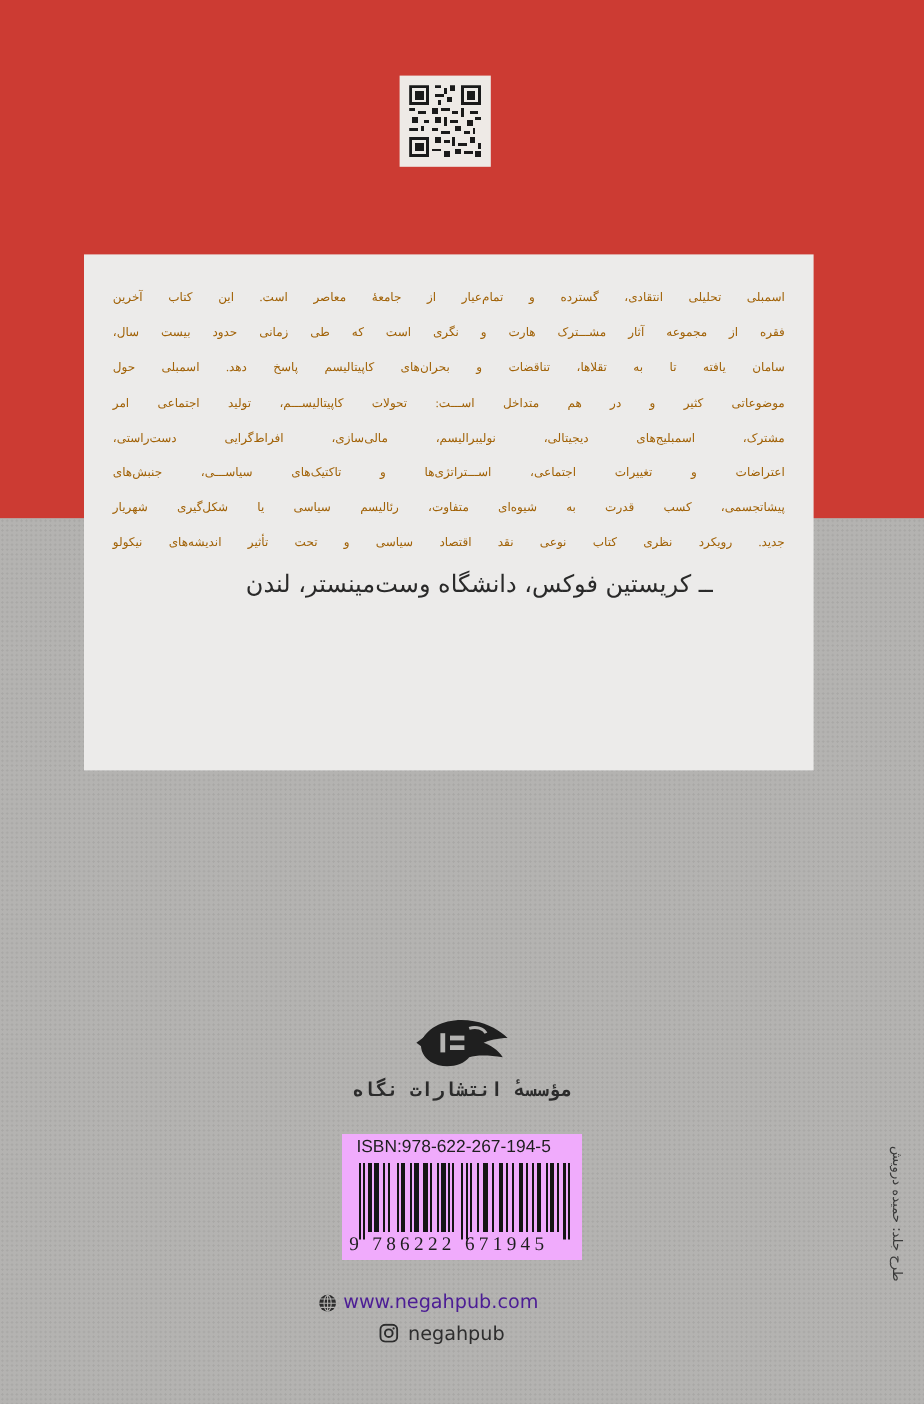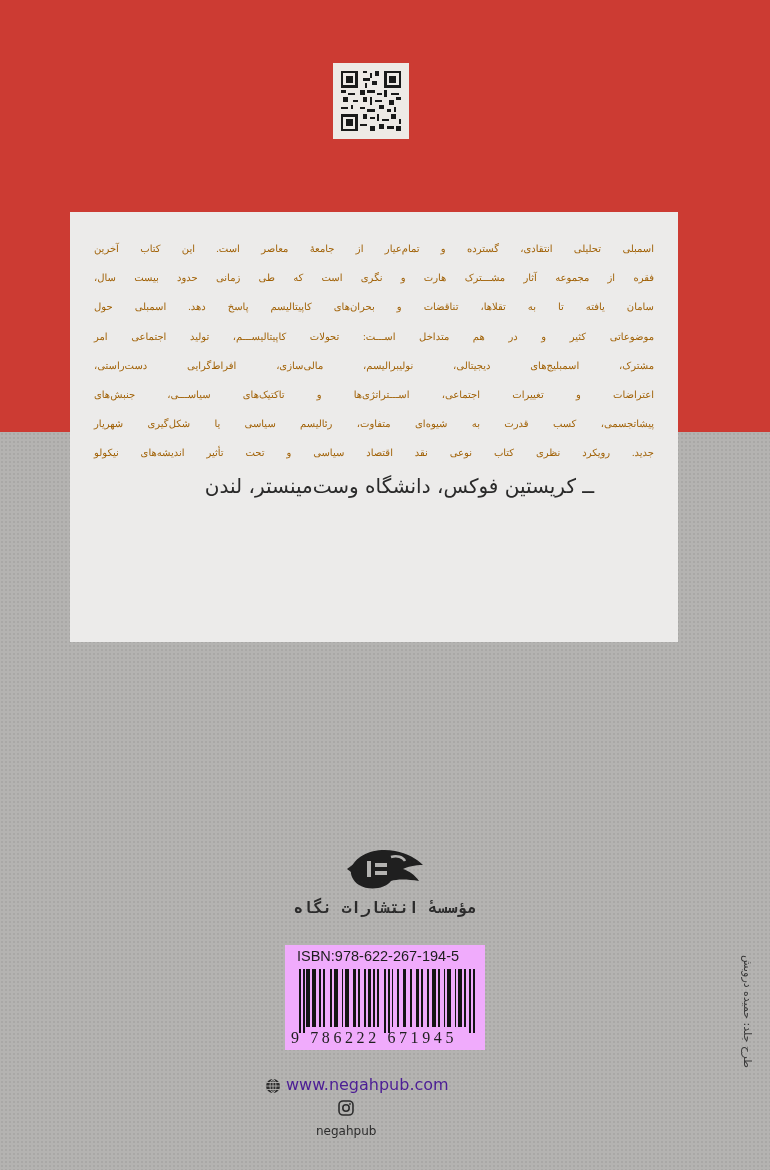--- a/index.html
+++ b/index.html
@@ -62,21 +62,21 @@
       font-size: 16px; color: #1e1e1e; letter-spacing: 3.6px;
     }
     .web-row {
       position: absolute; left: 265px; top: 1072px; height: 22px;
       display: flex; align-items: flex-end; gap: 5px;
       font-family: "DejaVu Sans", sans-serif; font-size: 16px; color: #4c1d95;
     }
     .insta-row {
       position: absolute; left: 316px; top: 1100px; height: 22px;
       display: flex; align-items: center; gap: 8px;
-      font-family: "DejaVu Sans", sans-serif; font-size: 12px; color: #2d2d2d; flex-direction: column;
+      font-family: "DejaVu Sans", sans-serif; font-size: 16px; color: #2d2d2d;
     }
     .icon svg { display: block; }
     .credit {
       position: absolute; left: 738px; top: 955px; width: 20px; height: 170px;
     }
     .credit span {
       position: absolute; left: 0; top: 0; transform-origin: 0 0;
       transform: translate(16px, 0) rotate(90deg);
       white-space: nowrap; font-size: 11px; color: #3a3a3a; direction: rtl;
     }

